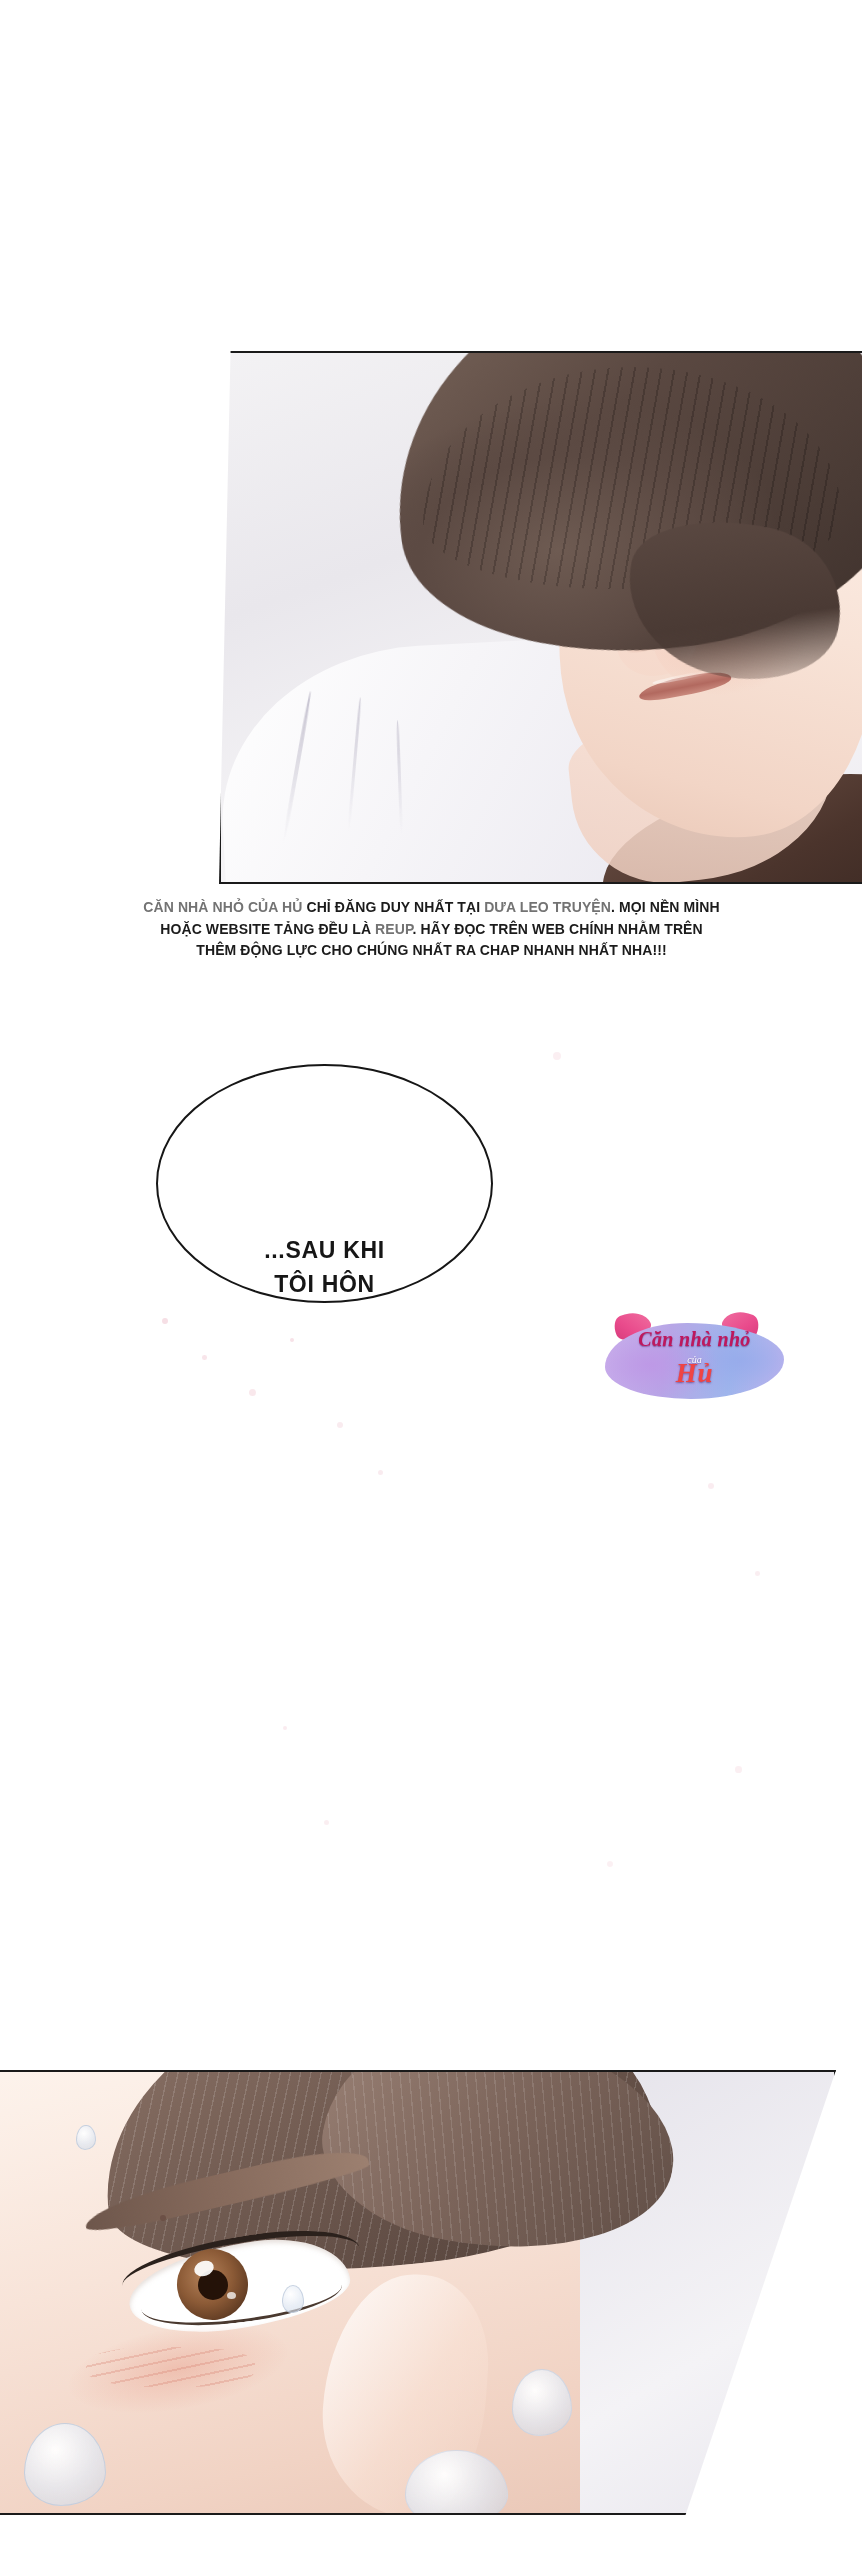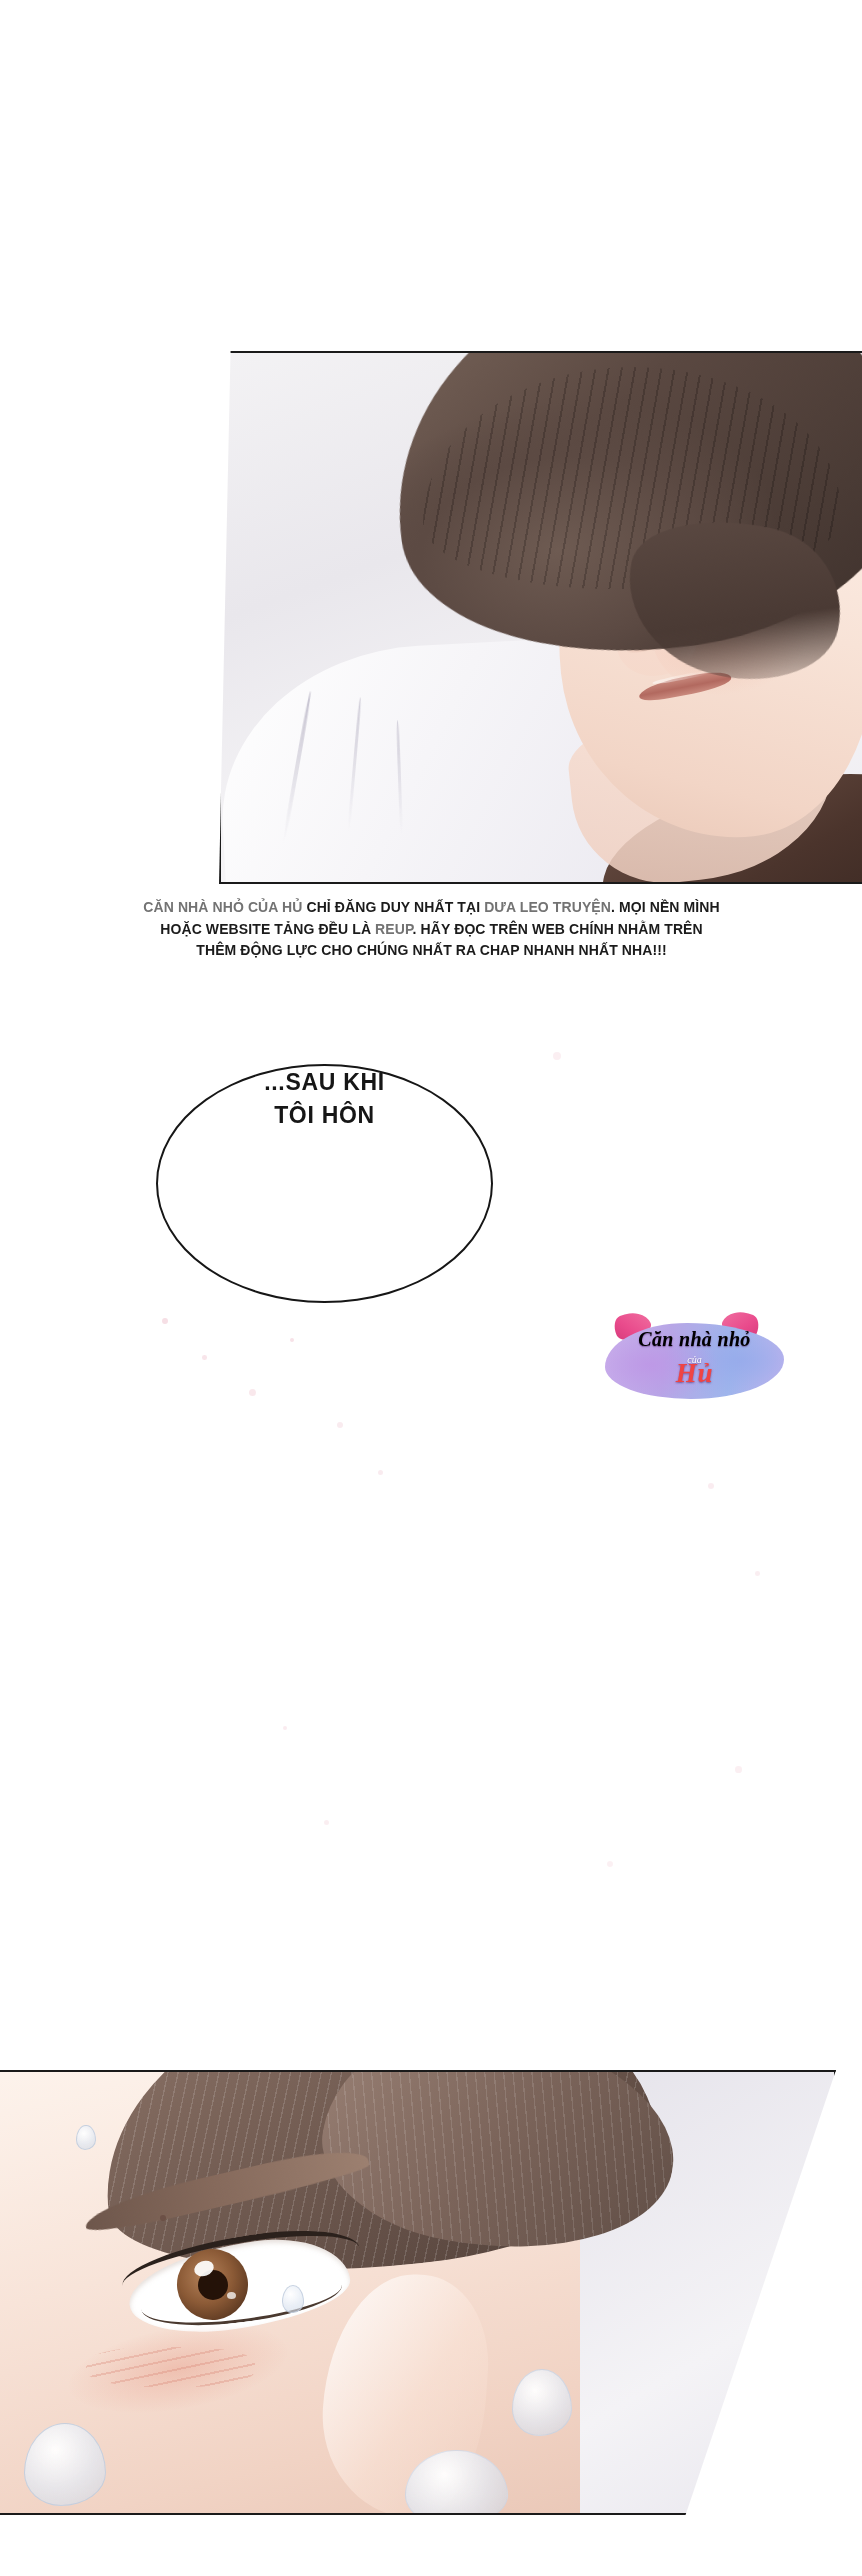--- a/index.html
+++ b/index.html
@@ -223,21 +223,21 @@
   }
   .notice .hl { color: #737373; }
 
   
   .bubble {
     position: absolute;
     background: #ffffff;
     border: 2px solid #161616;
     border-radius: 50%;
     display: flex;
-    align-items: flex-start;
+    align-items: flex-end;
     justify-content: center;
     text-align: center;
     box-sizing: border-box;
   }
   .bubble-text {
     font-family: "Liberation Sans", sans-serif;
     font-weight: 700;
     color: #161616;
     letter-spacing: 0.7px;
     line-height: 1.45;
@@ -296,21 +296,21 @@
   .logo-wing.right { left: 133px; top: 2.7px;  transform: rotate(24deg); }
   .logo-text-main {
     position: absolute;
     left: 0; top: 20px;
     width: 209px;
     text-align: center;
     font-family: "Liberation Serif", serif;
     font-style: italic;
     font-weight: 700;
     font-size: 20px;
-    color: #000000;
+    color: #be185d;
     text-shadow: 0 0.7px 1.3px rgba(90,50,120,0.65);
     letter-spacing: 0.3px;
   }
   .logo-text-sub {
     position: absolute;
     left: 0; top: 46px;
     width: 209px;
     text-align: center;
     font-family: "Liberation Serif", serif;
     font-style: italic;

